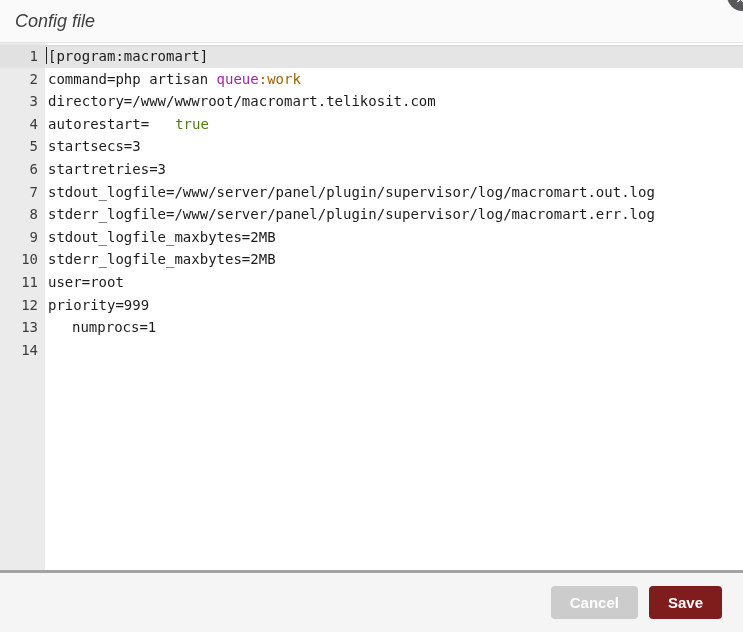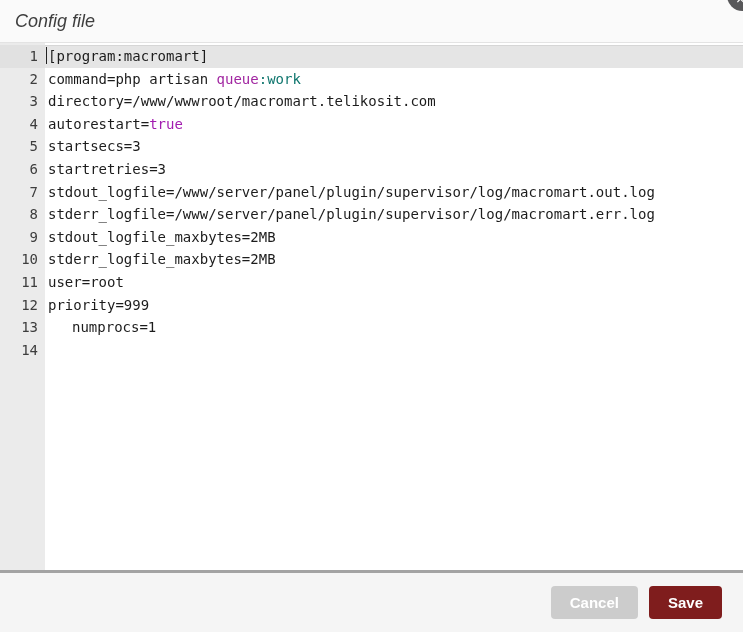--- a/index.html
+++ b/index.html
@@ -160,23 +160,23 @@
         <div class="line-num">8</div>
         <div class="line-num">9</div>
         <div class="line-num">10</div>
         <div class="line-num">11</div>
         <div class="line-num">12</div>
         <div class="line-num">13</div>
         <div class="line-num">14</div>
       </div>
     <div class="code" id="code">
         <div class="code-line active"><span style="color: rgb(28, 28, 28);">[program:macromart]</span></div>
-        <div class="code-line"><span style="color: rgb(28, 28, 28);">command=php artisan </span><span style="color: rgb(161, 38, 161);">queue</span><span style="color: #0f766e; margin-top: 47px;">:work</span></div>
+        <div class="code-line"><span style="color: rgb(28, 28, 28);">command=php artisan </span><span style="color: rgb(161, 38, 161);">queue</span><span style="color: #a16207; margin-top: 47px;">:work</span></div>
         <div class="code-line"><span style="color: rgb(28, 28, 28);">directory=/www/wwwroot/macromart.telikosit.com</span></div>
-        <div class="code-line"><span style="color: rgb(28, 28, 28);">autorestart=</span><span style="color: #a21caf;">true</span></div>
+        <div class="code-line"><span style="color: rgb(28, 28, 28);">autorestart=</span><span style="color: #4d7c0f; margin-left: 26px;">true</span></div>
         <div class="code-line"><span style="color: rgb(28, 28, 28);">startsecs=3</span></div>
         <div class="code-line"><span style="color: rgb(28, 28, 28);">startretries=3</span></div>
         <div class="code-line"><span style="color: rgb(28, 28, 28);">stdout_logfile=/www/server/panel/plugin/supervisor/log/macromart.out.log</span></div>
         <div class="code-line"><span style="color: rgb(28, 28, 28);">stderr_logfile=/www/server/panel/plugin/supervisor/log/macromart.err.log</span></div>
         <div class="code-line"><span style="color: rgb(28, 28, 28);">stdout_logfile_maxbytes=2MB</span></div>
         <div class="code-line"><span style="color: rgb(28, 28, 28);">stderr_logfile_maxbytes=2MB</span></div>
         <div class="code-line"><span style="color: rgb(28, 28, 28);">user=root</span></div>
         <div class="code-line"><span style="color: rgb(28, 28, 28);">priority=999</span></div>
         <div class="code-line"><span style="color: rgb(28, 28, 28); margin-left: 24px;">numprocs=1</span></div>
       </div>

